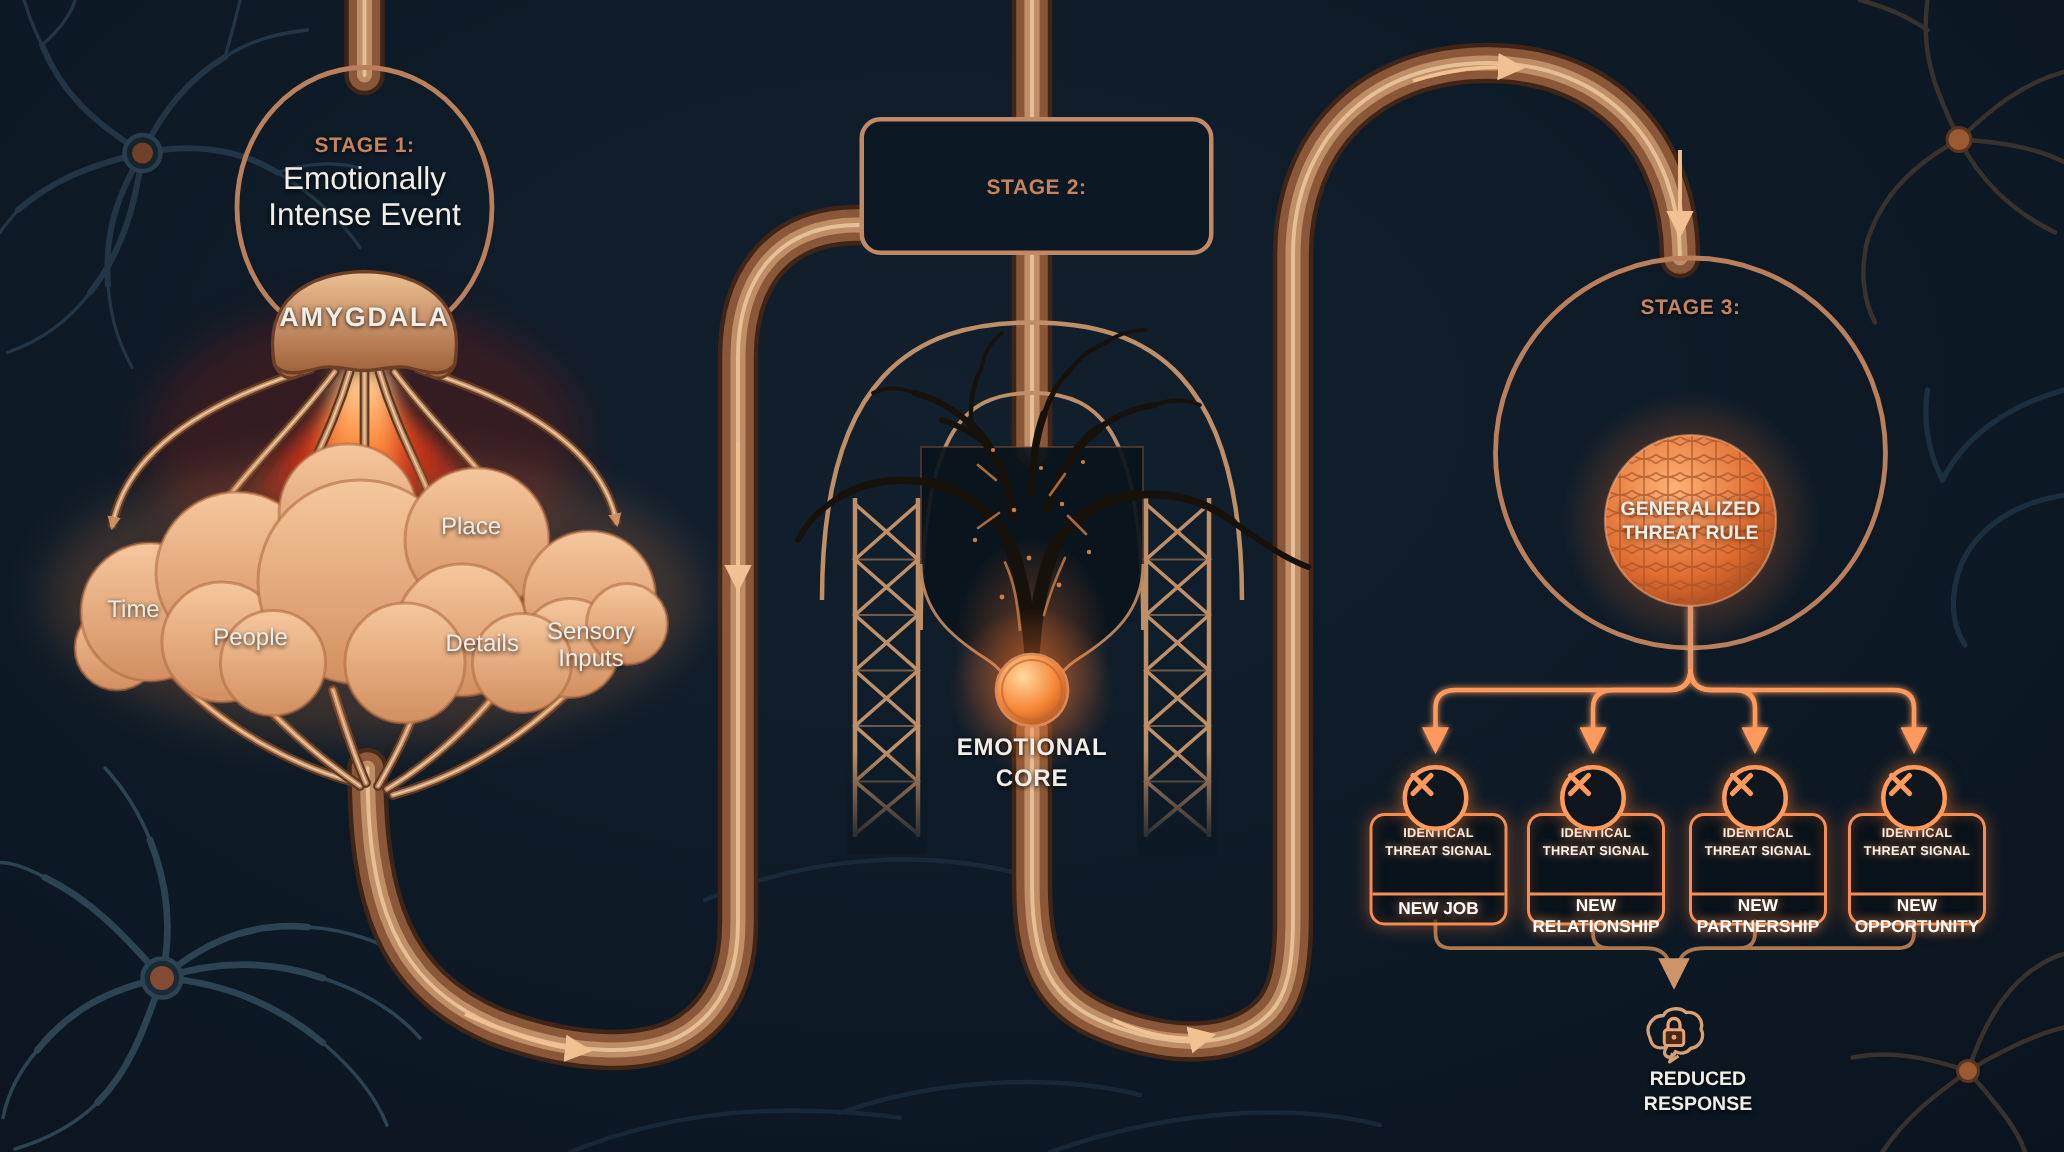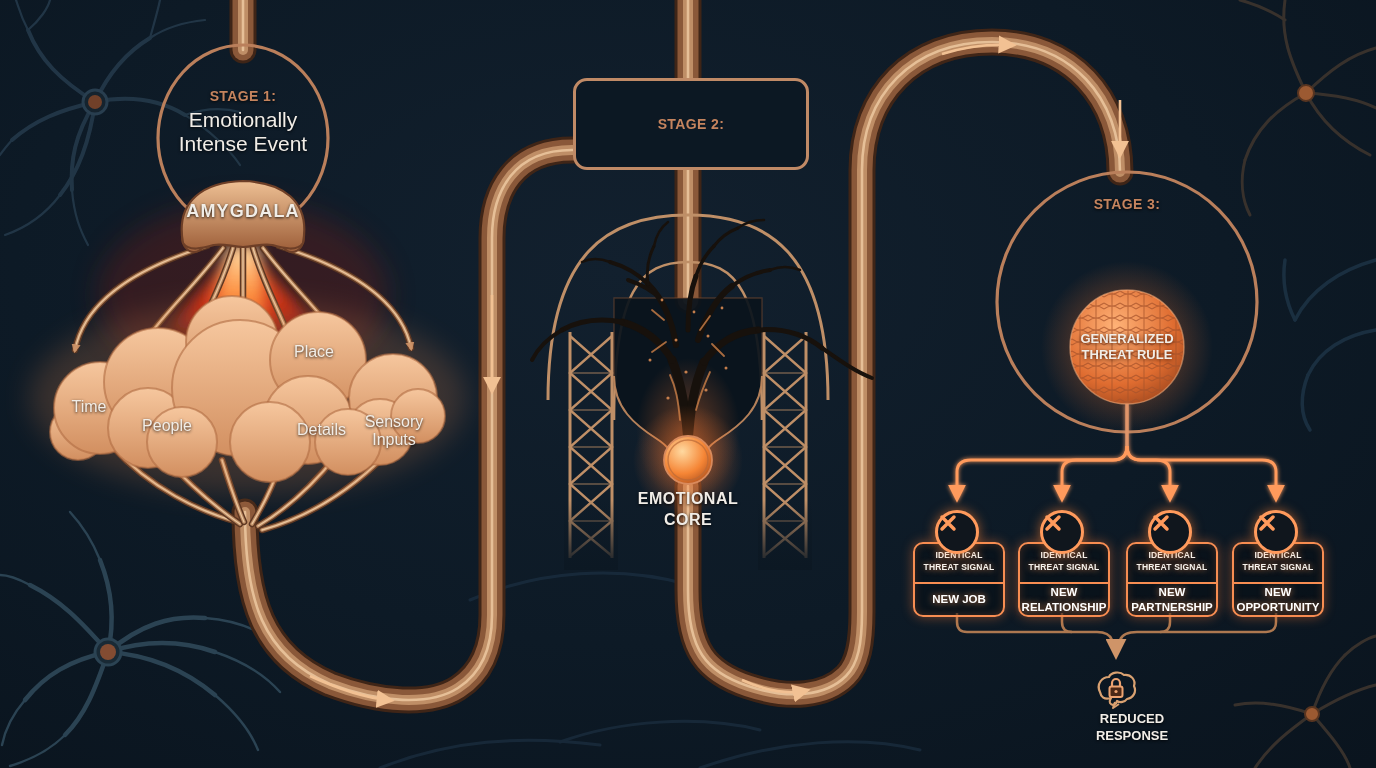--- a/index.html
+++ b/index.html
@@ -41,21 +41,21 @@
     display:flex;flex-direction:column;align-items:center;justify-content:center;gap:2px;}
   .stage2-box .stage-tag{position:static;transform:none;}
   .stage2-box .stage-title{position:static;transform:none;width:214px;text-align:center;
     color:#f1ede7;text-shadow:0 1px 3px rgba(0,0,0,.85);line-height:1.12;}
 
   .threat-box{position:absolute;top:542px;width:88px;height:71px;border:2.5px solid #f78d52;
     border-radius:10px;background:rgba(8,14,20,.55);display:flex;flex-direction:column;
     box-shadow:0 0 12px rgba(255,122,50,.45), inset 0 0 9px rgba(255,122,50,.22);}
   .signal-label{min-height:27px;display:flex;align-items:center;justify-content:center;
     font-size:8.5px;font-weight:bold;letter-spacing:.2px;color:#f6f2ec;line-height:1.3;
-    text-align:center;border-bottom:2px solid #f78d52;padding:4px 2px 7px;
+    text-align:center;border-bottom:2px solid #f78d52;padding:4px 2px 20px;
     text-shadow:0 0 6px rgba(255,150,80,.8);}
   .context-label{flex:1;display:flex;align-items:center;justify-content:center;
     font-size:11.5px;font-weight:bold;color:#ffffff;line-height:1.25;text-align:center;
     text-shadow:0 0 7px rgba(255,150,80,.8);}
 
   .x-badge{position:absolute;width:38px;height:38px;border-radius:50%;border:3px solid #ff9a5c;
     background:#10161d;display:flex;align-items:center;justify-content:center;
     box-shadow:0 0 12px rgba(255,130,50,.6);}
 </style>
 </head>

